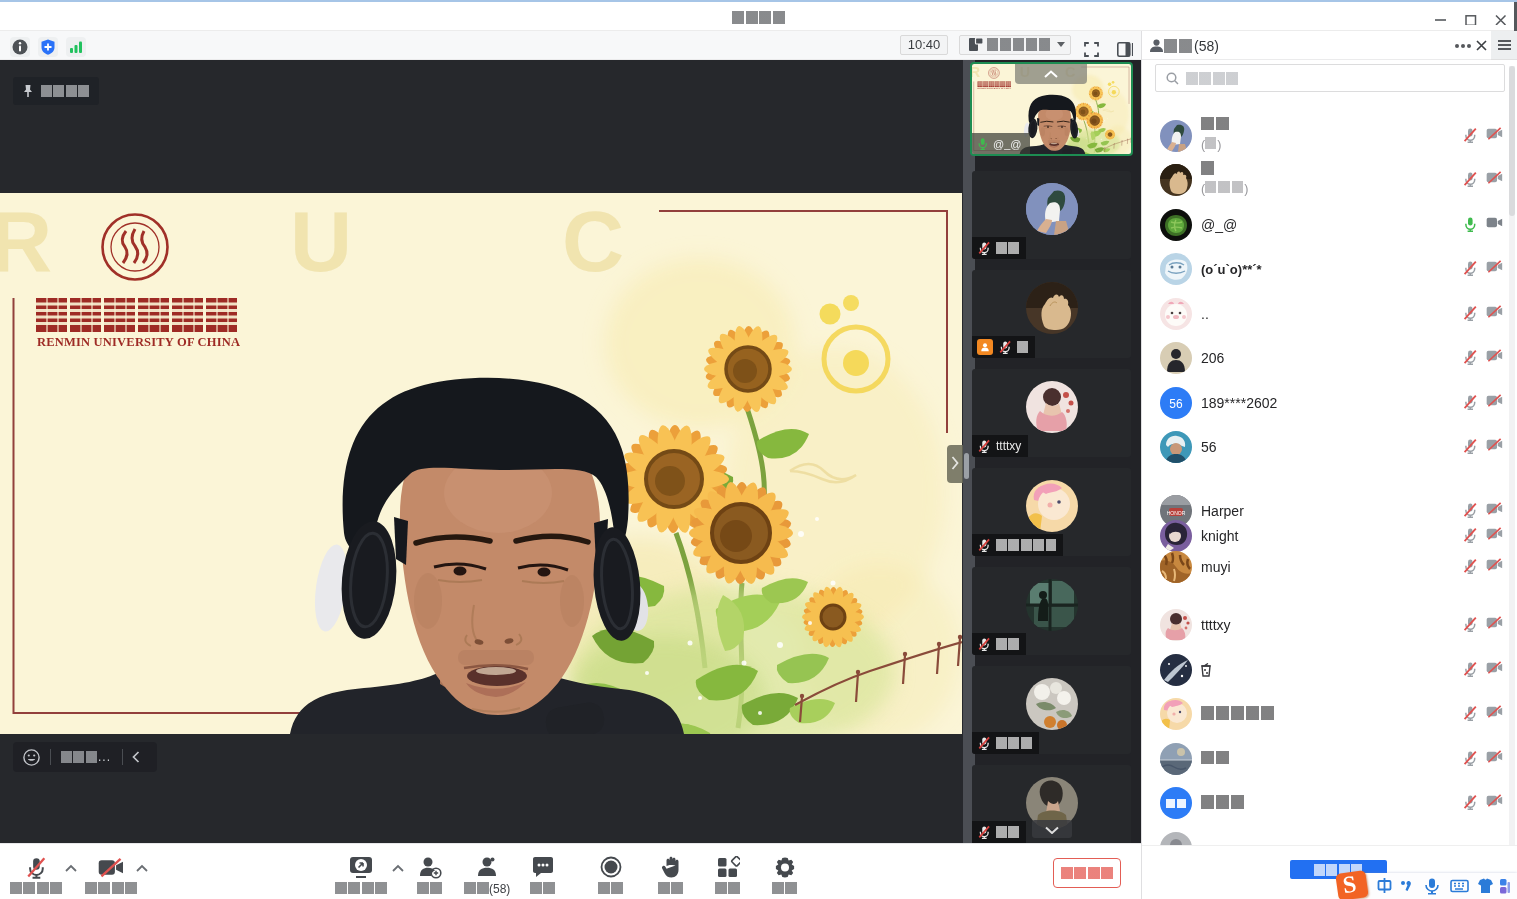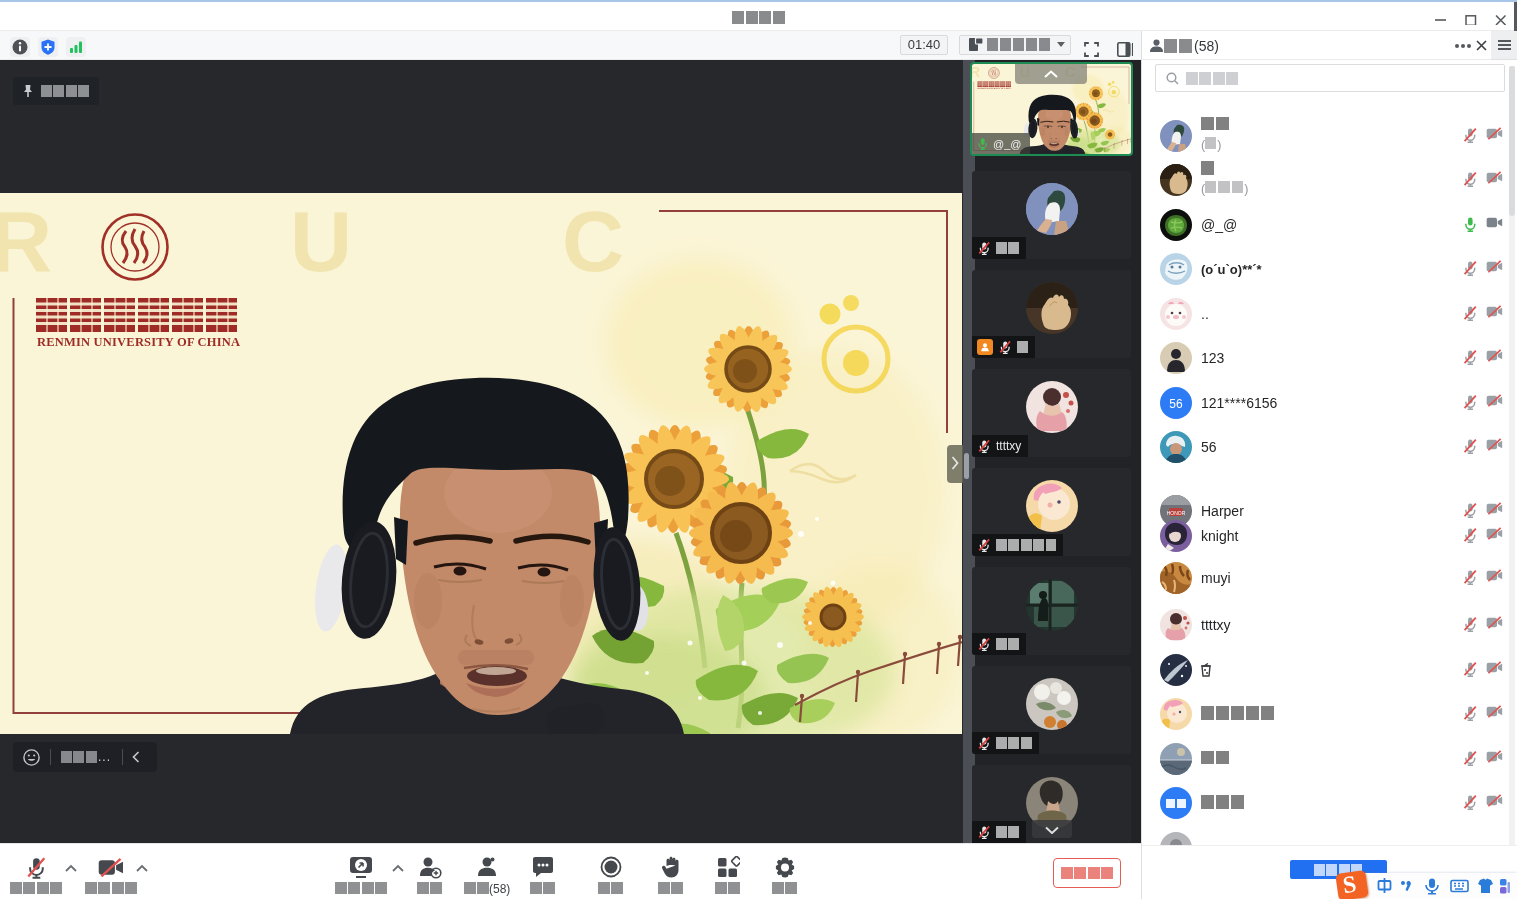--- a/index.html
+++ b/index.html
@@ -313,21 +313,21 @@
         <path d="M10 2.5 L16.5 4.8 V10 C16.5 14 13.8 16.5 10 17.8 C6.2 16.5 3.5 14 3.5 10 V4.8 Z" fill="#2a72f8"></path>
         <path d="M10 6.5 V13.5 M6.5 10 H13.5" stroke="#fff" stroke-width="1.8"></path>
       </svg></div>
   <div class="tbtn" style="left:66px"><svg width="20" height="20" viewBox="0 0 20 20">
         <g fill="#21c25e">
           <rect x="4" y="11" width="3" height="5" rx="1"></rect>
           <rect x="8.5" y="8" width="3" height="8" rx="1"></rect>
           <rect x="13" y="4.5" width="3" height="11.5" rx="1"></rect>
         </g>
       </svg></div>
-  <div class="obox" style="left:900px;width:48px">01:40</div>
+  <div class="obox" style="left:900px;width:48px">10:40</div>
   <div class="obox" style="left:959px;width:112px;text-align:left;padding-left:9px">
     <svg width="14" height="13" viewBox="0 0 14 13" style="vertical-align:-2px">
         <rect x="0" y="0" width="9" height="13" rx="1" fill="#4a4f55"></rect>
         <rect x="6.5" y="0" width="7.5" height="6" rx="1" fill="#4a4f55" stroke="#f3f4f5" stroke-width="1.2"></rect>
       </svg>
     <span class="g" style="--c:11.5px;--p:12.9px;width:63px;height:13px;color:#3a3d41;vertical-align:-2px"></span>
     <span style="display:inline-block;margin-left:4px;vertical-align:2px;width:0;height:0;border-left:4.5px solid transparent;border-right:4.5px solid transparent;border-top:5.5px solid #5c6064"></span>
   </div>
   <svg class="ab" style="left:1084px;top:11px" width="15" height="15" viewBox="0 0 15 15">
       <path d="M1 4.5 V1 H4.8 M10.2 1 H14 V4.5 M14 10.5 V14 H10.2 M4.8 14 H1 V10.5" stroke="#4a4f55" stroke-width="1.8" fill="none"></path>
@@ -582,34 +582,34 @@
         <svg class="rcam" width="17" height="13" viewBox="0 0 18 14">
           <use href="#camoff"></use>
         </svg>
       </div>
 <div class="mrow" style="top:305px">
         <div class="mav"><svg width="32" height="32" viewBox="0 0 32 32">
             <rect width="32" height="32" fill="#d8cdb4"></rect>
             <circle cx="16" cy="12" r="5" fill="#26262c"></circle>
             <path d="M7 30 C7 21 11 18 16 18 C21 18 25 21 25 30 Z" fill="#26262c"></path>
           </svg></div>
-        <div class="mname" style="top:14px">123</div>
+        <div class="mname" style="top:14px">206</div>
         <svg class="rmic" width="16" height="16" viewBox="0 0 16 16">
           <use href="#micoff"></use>
         </svg>
         <svg class="rcam" width="17" height="13" viewBox="0 0 18 14">
           <use href="#camoff"></use>
         </svg>
       </div>
 <div class="mrow" style="top:349.5px">
         <div class="mav"><svg width="32" height="32" viewBox="0 0 32 32">
             <rect width="32" height="32" fill="#2d7cf6"></rect>
             <text x="16" y="21" font-size="12" fill="#fff" text-anchor="middle" font-family="Liberation Sans,sans-serif">56</text>
           </svg></div>
-        <div class="mname" style="top:14px">121****6156</div>
+        <div class="mname" style="top:14px">189****2602</div>
         <svg class="rmic" width="16" height="16" viewBox="0 0 16 16">
           <use href="#micoff"></use>
         </svg>
         <svg class="rcam" width="17" height="13" viewBox="0 0 18 14">
           <use href="#camoff"></use>
         </svg>
       </div>
 <div class="mrow" style="top:394px">
         <div class="mav"><svg width="32" height="32" viewBox="0 0 32 32">
             <rect width="32" height="32" fill="#3e98b8"></rect>
@@ -649,21 +649,21 @@
             <path d="M3 32 L8 24 L14 28 L8 32 Z" fill="#f0ebe4"></path>
           </svg></div>
         <div class="mname" style="top:14px">knight</div>
         <svg class="rmic" width="16" height="16" viewBox="0 0 16 16">
           <use href="#micoff"></use>
         </svg>
         <svg class="rcam" width="17" height="13" viewBox="0 0 18 14">
           <use href="#camoff"></use>
         </svg>
       </div>
-<div class="mrow" style="top:525px">
+<div class="mrow" style="top:514px">
         <div class="mav"><svg width="32" height="32" viewBox="0 0 32 32">
             <rect width="32" height="32" fill="#c8883f"></rect>
             <path d="M0 10 C6 8 12 10 16 16 C20 22 26 24 32 22 L32 32 L0 32 Z" fill="#a06428"></path>
             <path d="M4 4 Q8 8 6 14 M12 2 Q14 8 12 12 M20 4 Q20 10 24 14 M28 8 Q26 14 30 18" stroke="#7a4618" stroke-width="2.5" fill="none"></path>
             <path d="M2 20 Q6 22 6 28 M14 18 Q16 24 14 30" stroke="#e8b878" stroke-width="2" fill="none"></path>
           </svg></div>
         <div class="mname" style="top:14px">muyi</div>
         <svg class="rmic" width="16" height="16" viewBox="0 0 16 16">
           <use href="#micoff"></use>
         </svg>

